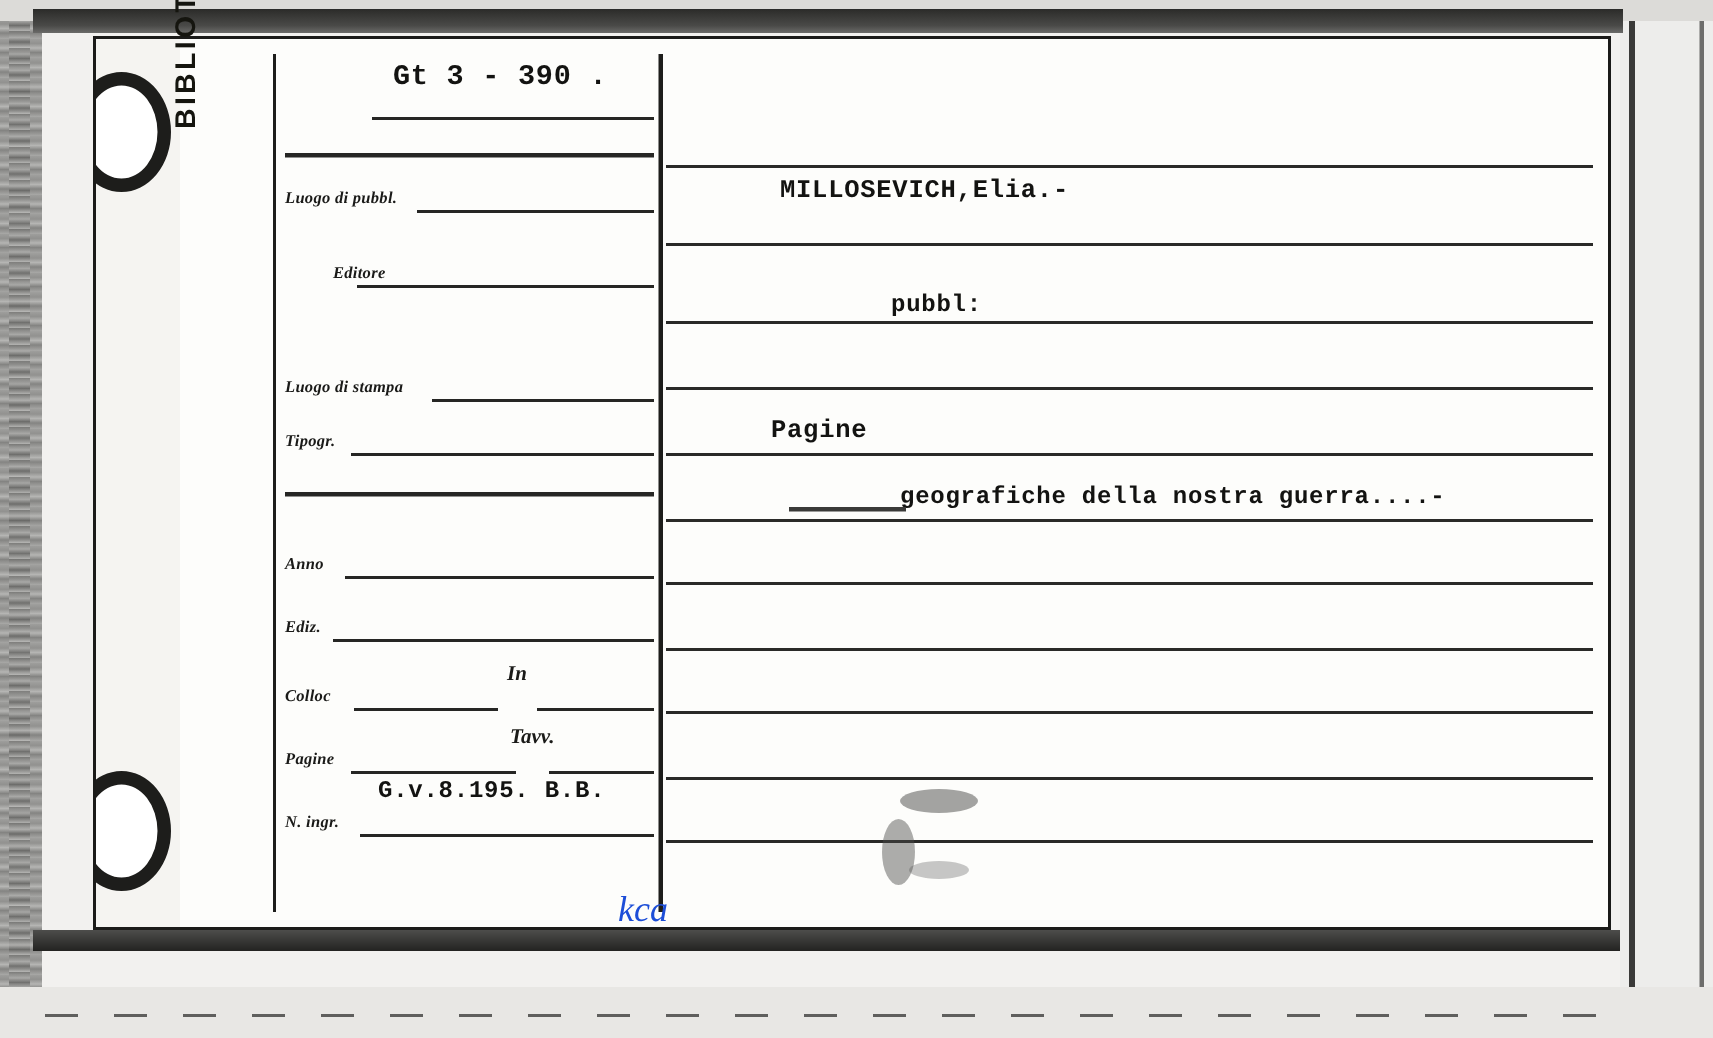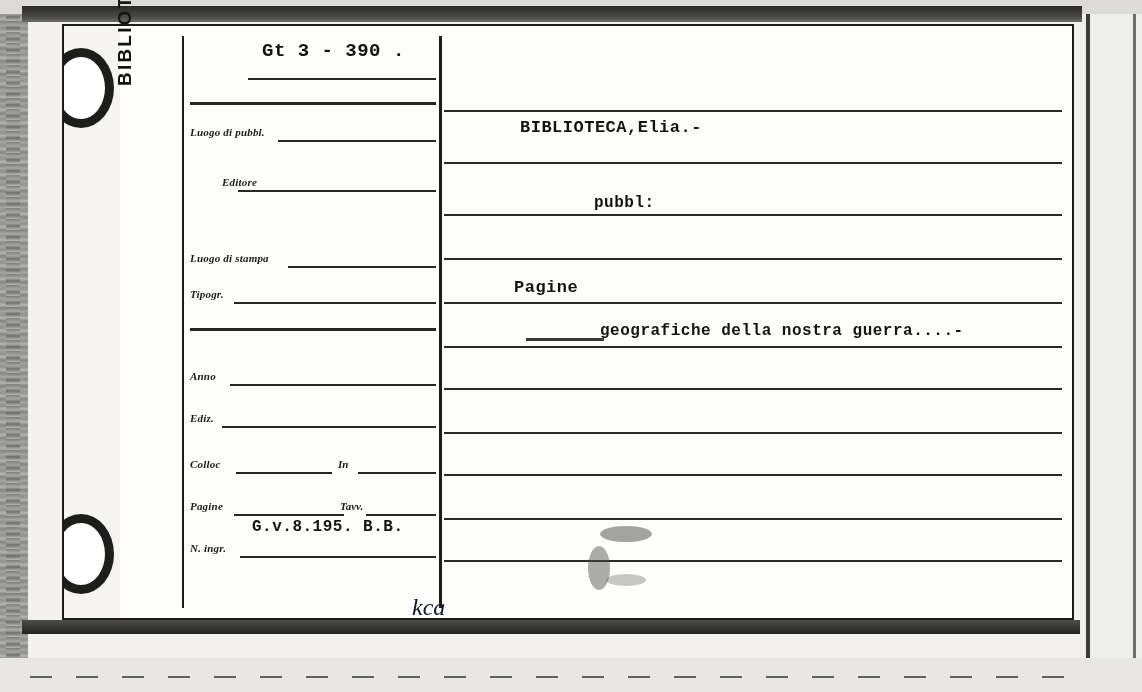--- a/index.html
+++ b/index.html
@@ -173,25 +173,25 @@
     font-family: "Liberation Serif", serif;
     font-style: italic;
     font-weight: 700;
     font-size: 11px;
     color: #1a1a18;
     white-space: nowrap;
     letter-spacing: .2px;
   }
   .field .lbl2 {
     position: absolute;
-    bottom: 2px;
+    bottom: 14px;
     font-family: "Liberation Serif", serif;
     font-style: italic;
     font-weight: 700;
-    font-size: 11px;
+    font-size: 14px;
     color: #1a1a18;
     margin-top: 20px;
   }
   .rule {
     position: absolute;
     height: 2px;
     background: #262624;
   }
   .rule.thin { height: 1px; background: #3a3a38; }
   .typed {
@@ -227,21 +227,21 @@
   }
   .blob {
     position: absolute;
     border-radius: 50%;
     background: #4a4a48;
     opacity: .35;
   }
   .scribble {
     position: absolute;
     font-family: "Liberation Serif", serif;
-    color: #0f172a;
+    color: #1d4ed8;
   }
 </style>
 </head>
 <body>
 
 <div id="scan">
 
   <div class="film-left">
     <div class="film-left-inner"></div>
   </div>
@@ -333,21 +333,21 @@
       <div class="bline" style="top:188px;"></div>
       <div class="bline" style="top:232px;"></div>
       <div class="bline" style="top:276px;"></div>
       <div class="bline" style="top:320px;"></div>
       <div class="bline" style="top:362px;"></div>
       <div class="bline" style="top:406px;"></div>
       <div class="bline" style="top:448px;"></div>
       <div class="bline" style="top:492px;"></div>
       <div class="bline" style="top:534px;"></div>
 
-      <div class="typed" style="left:78px; top:92px; font-size:17px;">BIBLIOTECA,Elia.-</div>
+      <div class="typed" style="left:78px; top:92px; font-size:17px;">MILLOSEVICH,Elia.-</div>
 
       <div class="typed" style="left:152px; top:168px; font-size:16px;">pubbl:</div>
 
       <div class="typed" style="left:72px; top:252px; font-size:17px;">Pagine</div>
 
       <div class="typed" style="left:158px; top:296px; font-size:16px;">geografiche della nostra guerra....-</div>
 
 
       <div class="rule thin" style="left:84px; top:312px; width:78px; height:3px;"></div>
 

